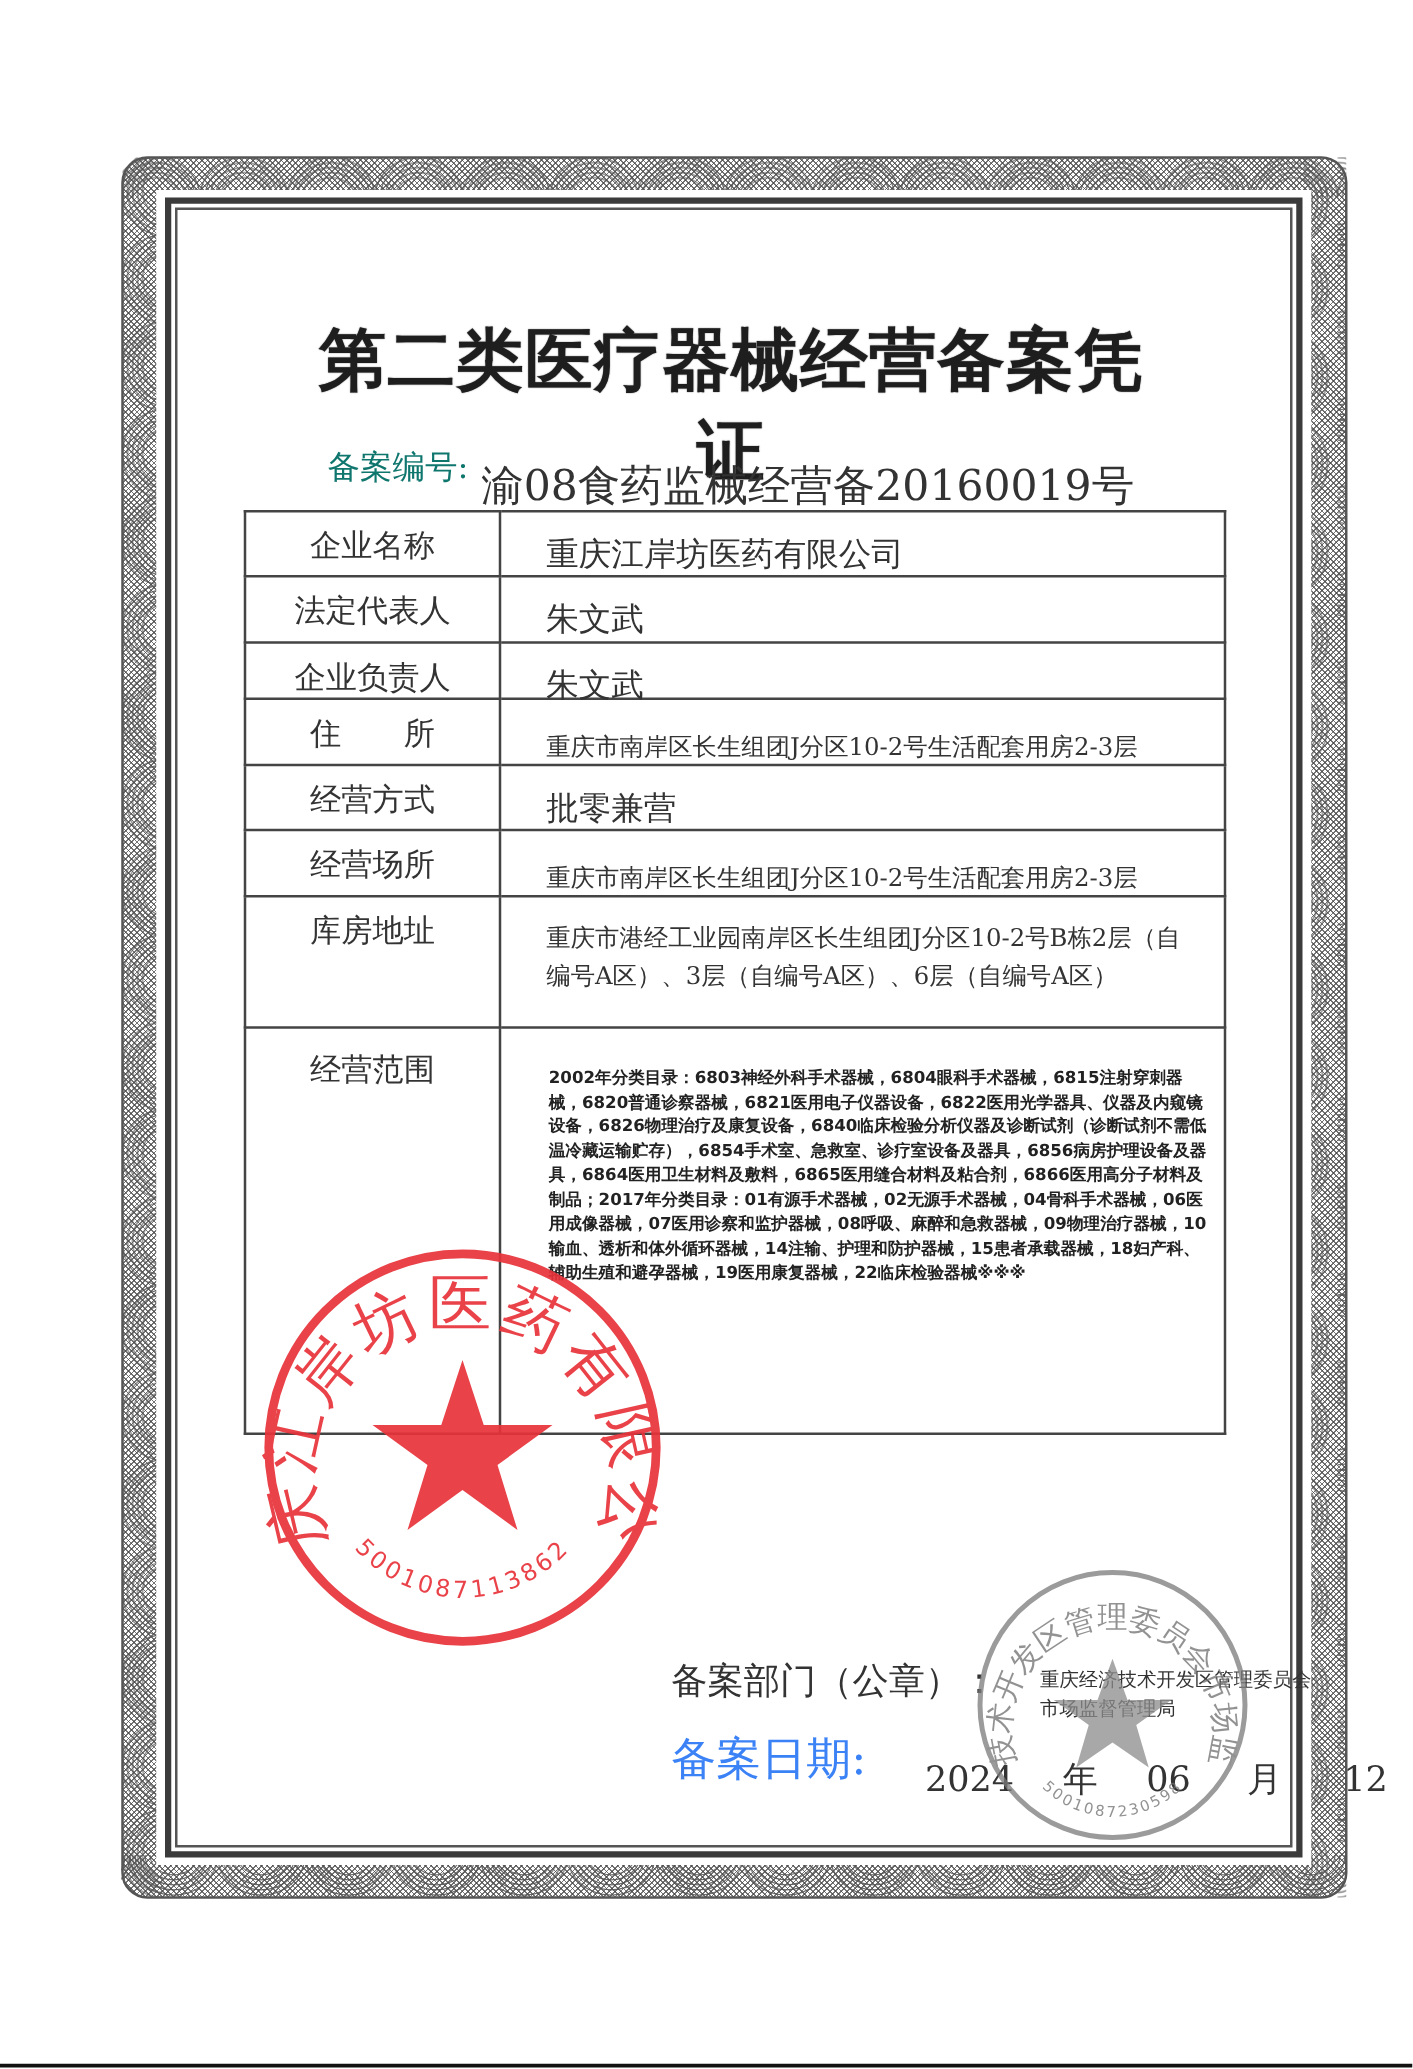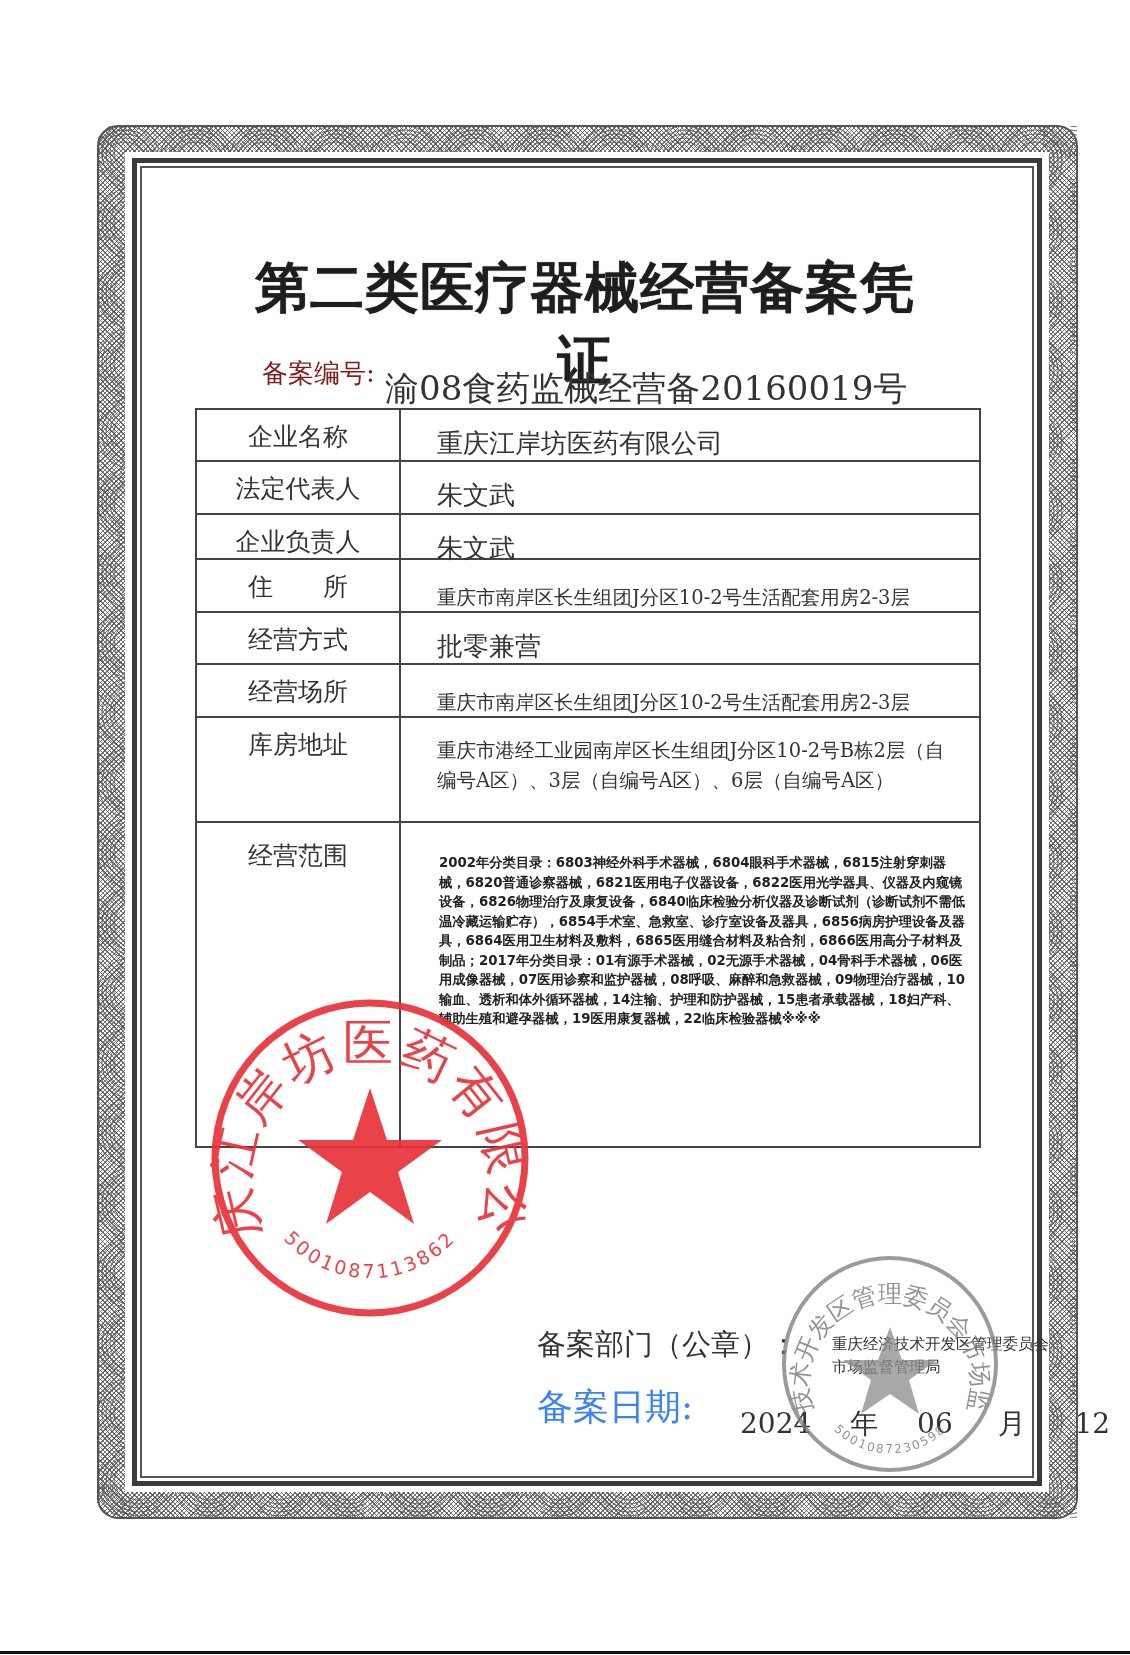--- a/index.html
+++ b/index.html
@@ -14,21 +14,21 @@
     -webkit-mask: linear-gradient(#000,#000) content-box, linear-gradient(#000,#000);
     -webkit-mask-composite: xor; mask-composite: exclude; padding:30px; }
   .inner-white { left:125px; top:152px; width:924px; height:1340px; background:#fff; }
   .frame-thick { left:132px; top:158px; width:910px; height:1328px; box-sizing:border-box;
     border:5px solid #3b3b3b; }
   .frame-thin { left:140px; top:166px; width:894px; height:1312px; box-sizing:border-box;
     border:2px solid #555; }
   .title { left:250px; top:252px; width:670px; text-align:center; font-size:54px; font-weight:bold;
     letter-spacing:1px; color:#1e1e1e; font-family:Liberation Sans, sans-serif;
     text-shadow:0 0 1px #444; }
-  .reg-label { left:262px; top:356px; font-size:26px; color:#7f1d1d; }
+  .reg-label { left:262px; top:356px; font-size:26px; color:#0f766e; }
   .reg-value { left:385px; top:366px; font-size:34px; color:#333; }
   table.info { position:absolute; left:195px; top:408px; width:786px; border-collapse:collapse; }
   table.info td { border:2px solid #444; padding:0; vertical-align:top; }
   td.lbl { width:202px; text-align:center; font-size:25px; color:#333; }
   td.lbl span { display:block; padding-top:10px; }
   td.val { position:relative; font-size:26px; color:#333; }
   td.val .txt { position:absolute; left:36px; white-space:nowrap; }
   td.val .small { font-size:19.5px; }
   td.val .multi { white-space:normal; width:520px; line-height:30px; font-size:19.5px; top:30px; }
   td.val .scope { position:absolute; left:38px; top:30px; width:530px; font-size:13.3px;

